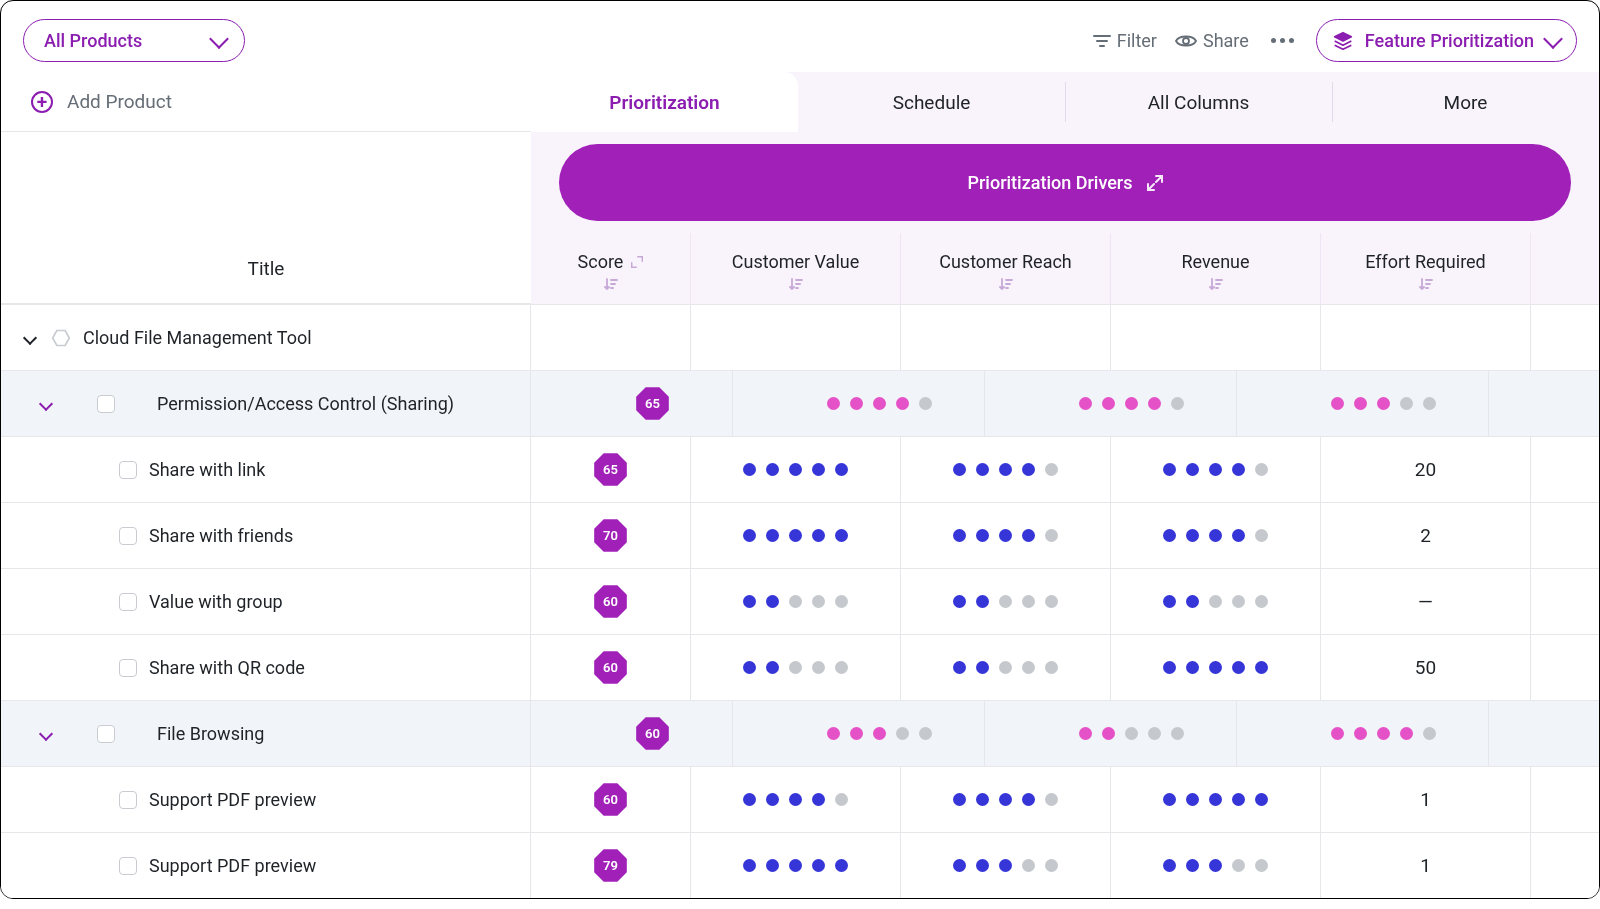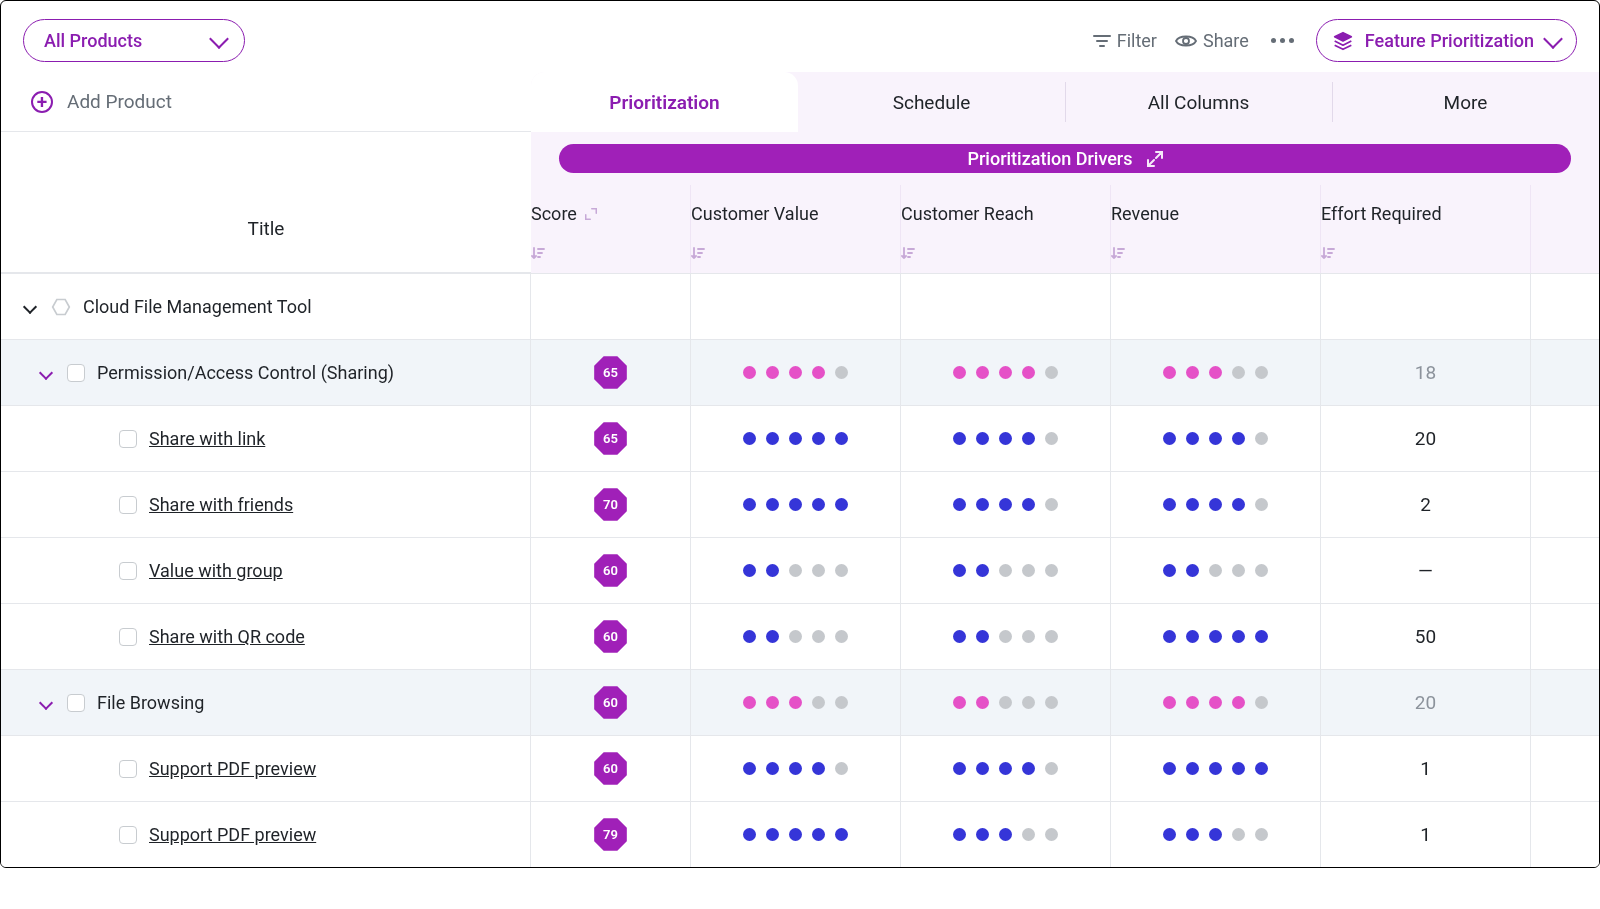--- a/index.html
+++ b/index.html
@@ -16,21 +16,21 @@
     --row-alt: #f1f5f9;
   }
   * { box-sizing: border-box; }
   body {
     margin: 0;
     font-family: -apple-system, BlinkMacSystemFont, "Segoe UI", Roboto, sans-serif;
     background: #fff;
     color: var(--text-dark);
     width: 1600px;
   }
-  .app { border-radius: 6px; overflow: hidden; border: 1px solid #000; background: #fff; }
+  .app { border-radius: 13px; overflow: hidden; border: 1px solid #000; background: #fff; }
   
   .topbar {
     display: flex;
     align-items: center;
     justify-content: space-between;
     padding: 18px 22px 10px 22px;
   }
   .pill-select {
     display: inline-flex;
     align-items: center;
@@ -105,61 +105,61 @@
   }
   .drivers-bar-left {
     background: #fff;
   }
   .drivers-bar-wrap {
     background: var(--purple-light); padding: 12px 28px;
   }
   .drivers-bar {
     background: var(--purple-pill); color: #fff; font-size: 18px; font-weight: 500;
     border-radius: 999px; display: flex; align-items: center; justify-content: center;
-    gap: 14px; padding: 4px 0; cursor: pointer;
+    gap: 14px; padding: 28px 0; cursor: pointer;
   }
   .expand-icon { opacity: .9; }
   
   .header-row {
     display: grid;
     grid-template-columns: 530px 160px 210px 210px 210px 210px 1fr;
     background: #fff;
   }
   .header-row .hcol {
-    display: flex; flex-direction: column; justify-content: center;
-    gap: 23px; padding: 18px 0 14px 0; color: var(--text-dark); font-size: 18px;
+    display: flex; flex-direction: column; align-items: center; justify-content: center;
+    gap: 6px; padding: 18px 0 14px 0; color: var(--text-dark); font-size: 18px;
     background: var(--purple-light); border-right: 1px solid #efe5f5;
   }
   .header-row .hcol:last-child { border-right: none; }
   .title-col-head {
     display: flex; align-items: center; justify-content: center;
     font-size: 19px; color: var(--text-dark); background: #fff;
     border-bottom: 1px solid var(--border);
   }
   .sort-icon, .expand-sm { color: #c7a9d7; }
   
   .data-row {
     display: grid;
     grid-template-columns: 530px 160px 210px 210px 210px 210px 1fr;
     align-items: center;
     min-height: 66px;
     border-top: 1px solid var(--border);
     background: #fff;
   }
   .data-row.group-row .title-cell,
-  .data-row.group-row { background: var(--row-alt); }
+  .data-row.group-row { background: var(--row-alt); gap: 42px; }
   .data-row.product-row { background: #fff; }
   .title-cell {
     display: flex; align-items: center; gap: 12px;
     padding-left: 24px; font-size: 18px; color: var(--text-dark);
     border-right: 1px solid var(--border);
     height: 100%;
   }
   .indent-1 { padding-left: 40px; }
-  .indent-2 { padding-left: 118px; text-decoration: underline; }
+  .indent-2 { padding-left: 118px; }
   .caret {
     width: 10px; height: 10px;
     border-right: 2px solid var(--purple); border-bottom: 2px solid var(--purple);
     transform: rotate(45deg); margin-right: 4px; cursor: pointer;
   }
   .caret.black { border-color: #1f2328; }
   .hex-outline {
     width: 20px; height: 20px; display: inline-flex; align-items: center; justify-content: center;
   }
   .hex-outline svg { display: block; }

